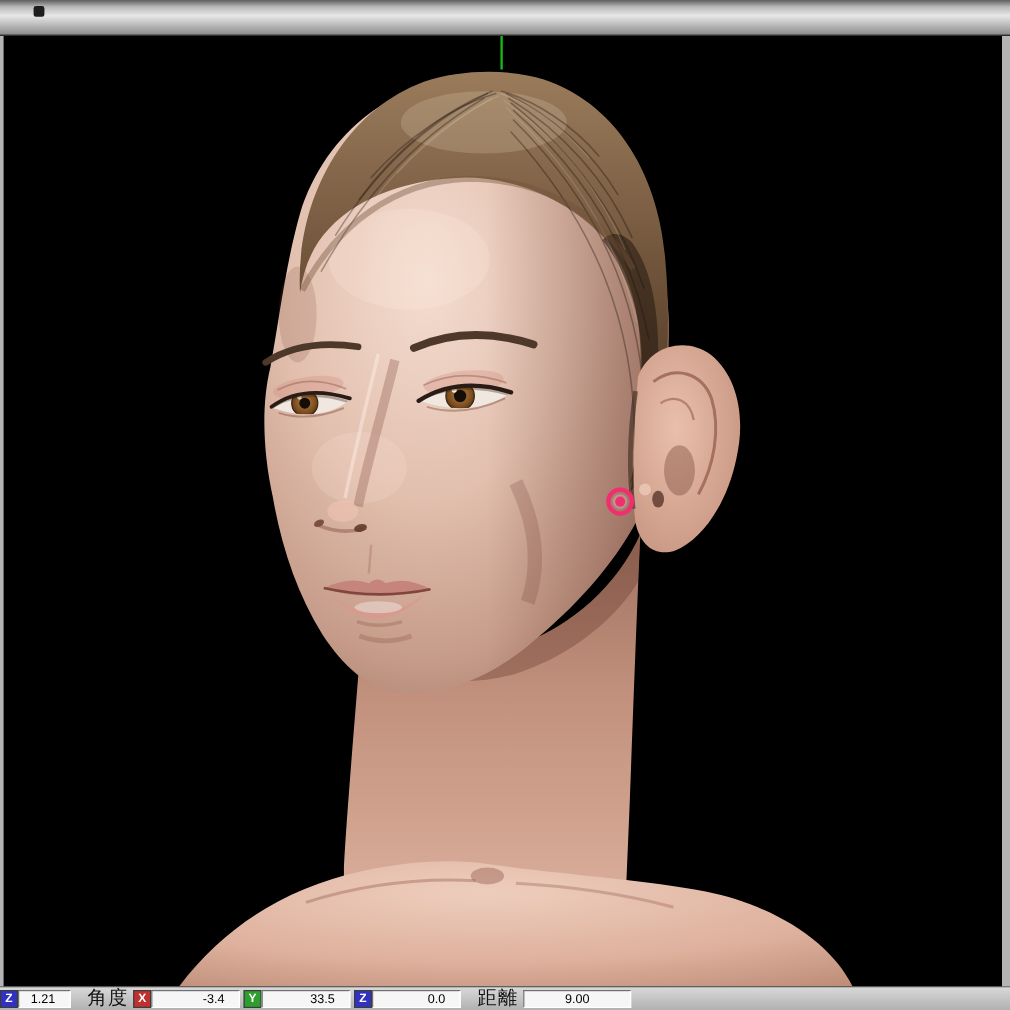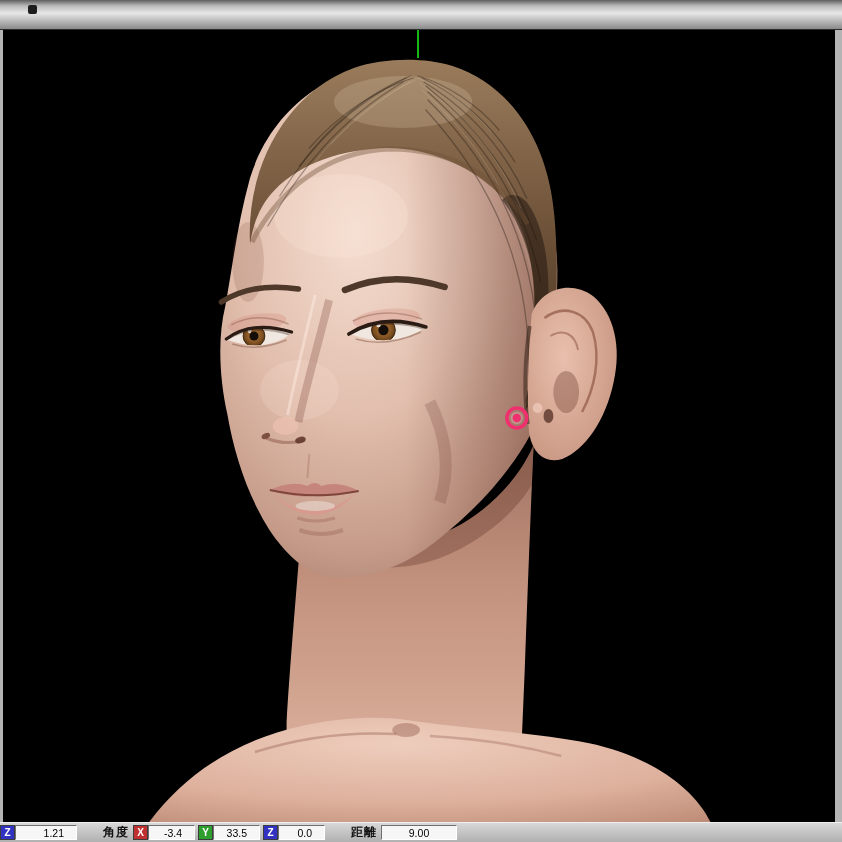--- a/index.html
+++ b/index.html
@@ -14,23 +14,23 @@
     border-left:3px solid #b4b4b4;border-right:7px solid #b4b4b4;overflow:hidden}
   .viewport svg{display:block;width:100%;height:100%}
   .statusbar{flex:0 0 20px;height:20px;display:flex;align-items:center;
     background:linear-gradient(180deg,#d8d8d8,#b0b0b0);border-top:1px solid #efefef;
     font-size:11px;color:#111}
   .axis-chip{flex:0 0 15px;width:15px;height:15px;display:flex;align-items:center;justify-content:center;
     color:#fff;font-weight:bold;font-size:10px;border:1px solid #3c3c3c;line-height:1}
   .ml3{margin-left:3px}
   .field{height:15px;background:#f6f6f6;border:1px solid;border-color:#707070 #ffffff #ffffff #707070;
     display:flex;align-items:center;justify-content:flex-end;padding-right:12px;font-size:10.5px;color:#000}
-  .w62{width:62px}.w55{width:47px}.w90{width:76px}
+  .w62{width:44px}.w55{width:74px}.w90{width:90px}
   .center{justify-content:center;padding-right:0}
-  .bar-label{font-weight:bold;font-size:12px;letter-spacing:1px;padding:0 4px 0 26px;white-space:nowrap}
+  .bar-label{font-weight:normal;font-size:16px;letter-spacing:1px;padding:0 4px 0 14px;white-space:nowrap}
 </style>
 </head>
 <body>
 
 <div class="window">
 
   <div class="titlebar">
     <div class="win-icon"></div>
   </div>
 

